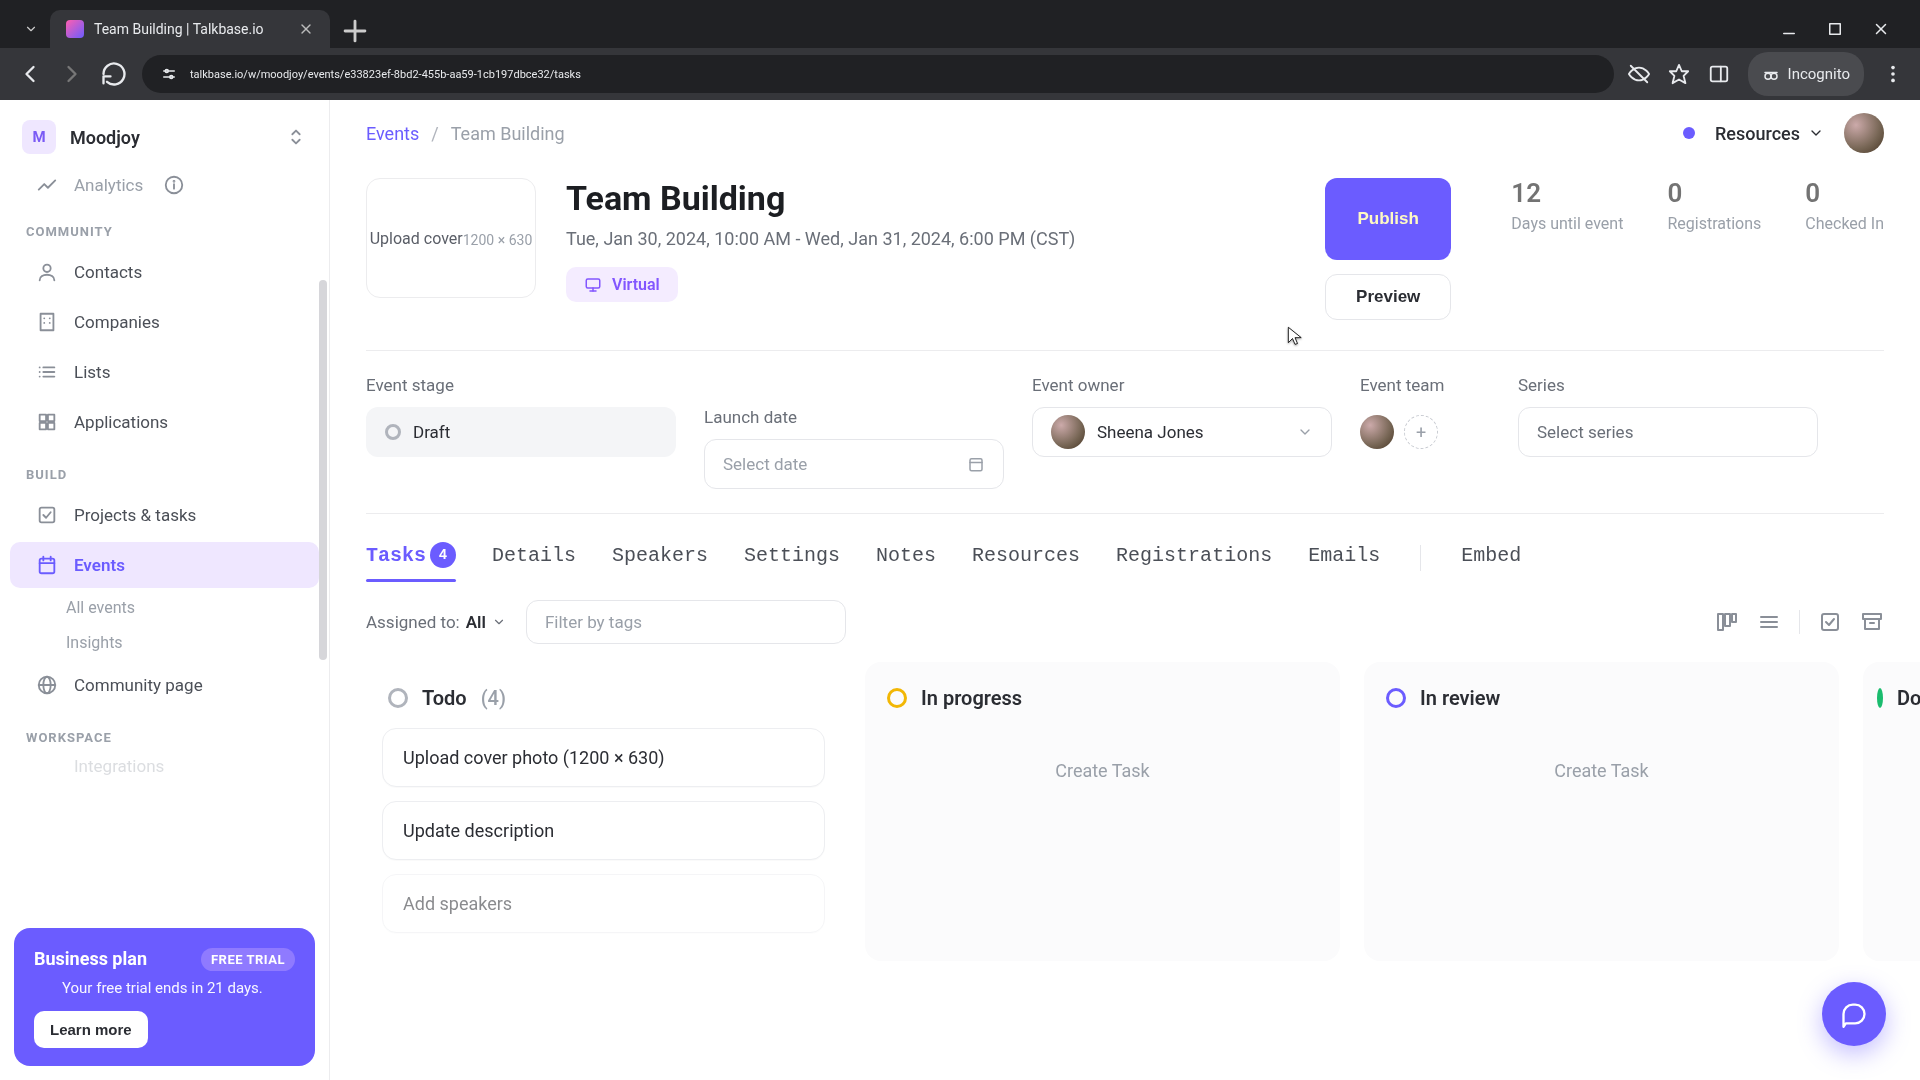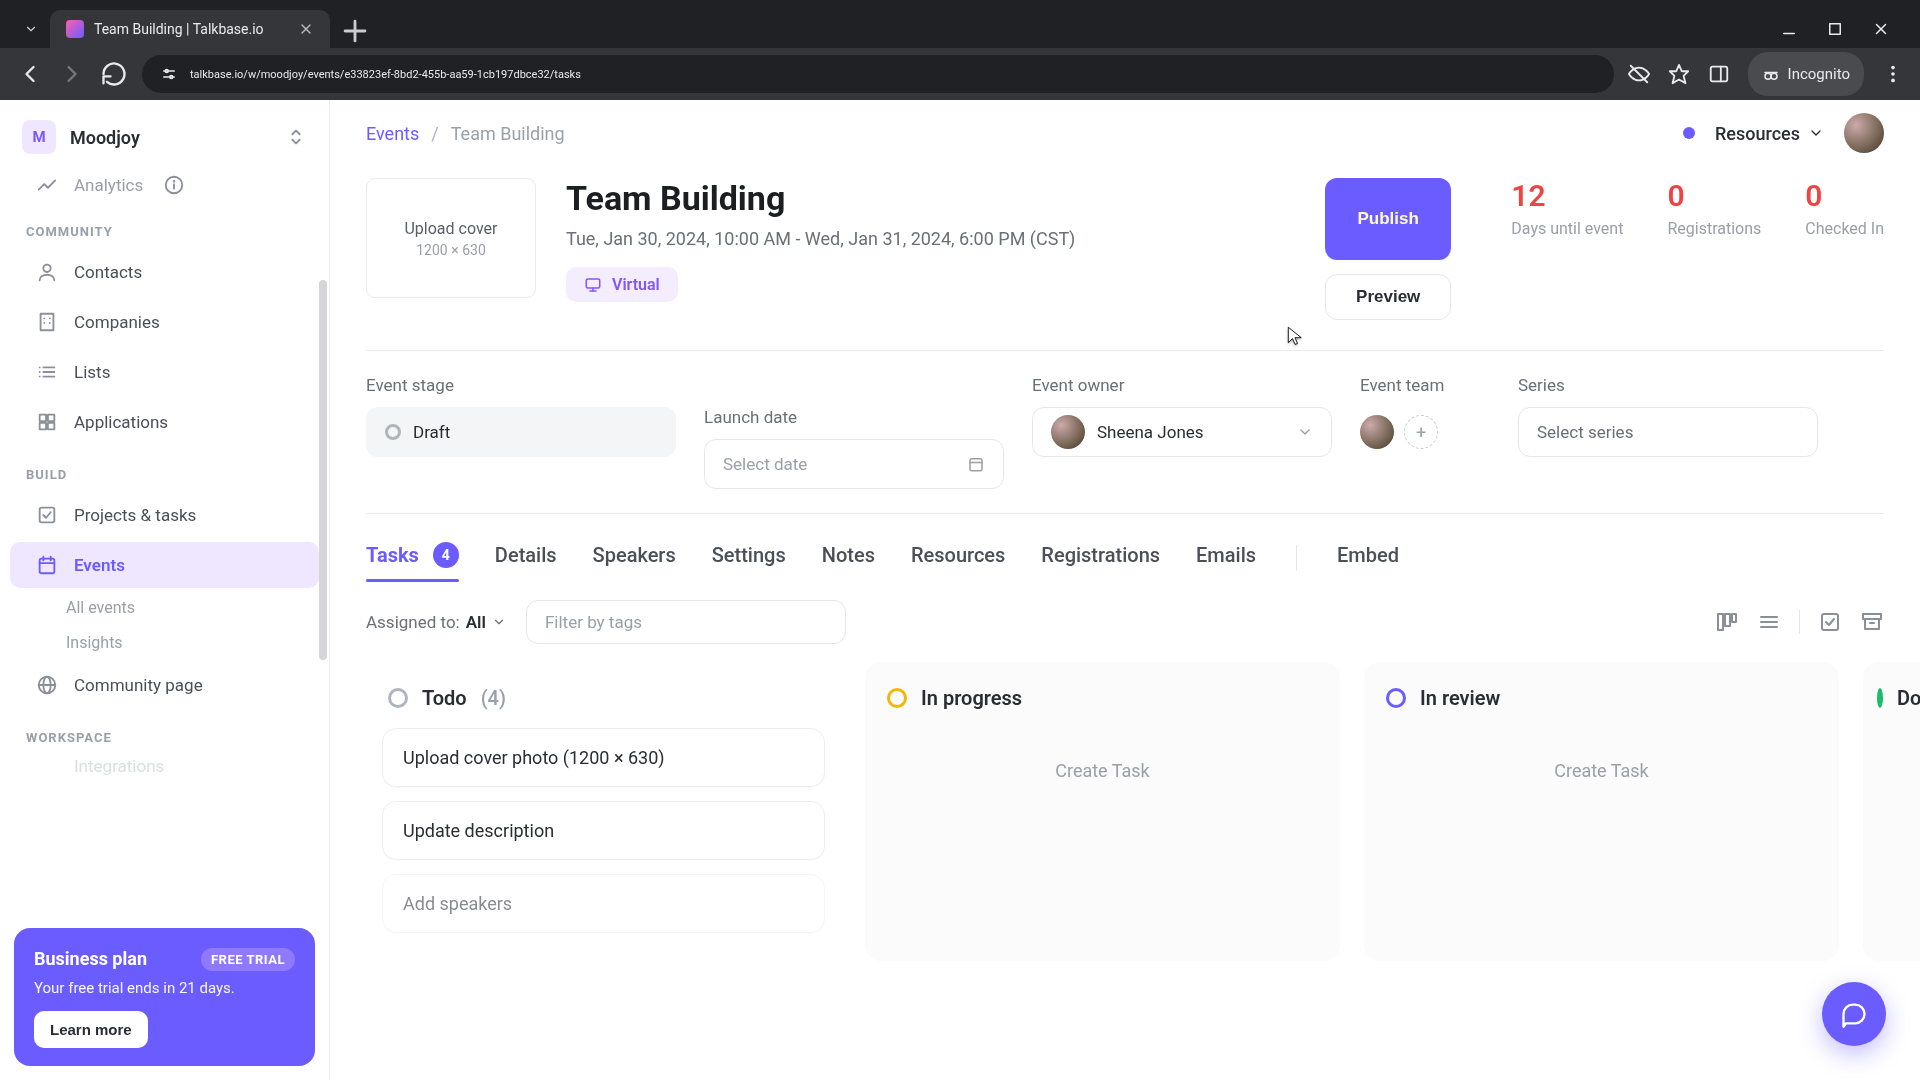--- a/index.html
+++ b/index.html
@@ -43,71 +43,71 @@
   .sb-row .ic { width:22px; height:22px; color:#8a8f98; display:flex; align-items:center; justify-content:center; flex:0 0 22px; }
   .sb-row.active { background:#efe7ff; color:#6b5cff; font-weight:600; }
   .sb-row.active .ic { color:#6b5cff; }
   .sb-sub { padding:8px 26px 8px 66px; color:#9aa0a9; font-size:16px; }
   .sb-h { padding:20px 26px 8px; font-size:13px; letter-spacing:1px; color:#9aa0a9; font-weight:700; }
 
   .promo { position:absolute; left:14px; right:14px; bottom:14px; background:#6b5cff; color:#fff; border-radius:16px; padding:20px 20px 18px; }
   .promo .p-head { display:flex; align-items:flex-start; justify-content:space-between; margin-bottom:8px; }
   .promo .p-title { font-weight:700; font-size:18px; }
   .promo .p-badge { background:#8f7aff; color:#fff; font-size:13px; font-weight:700; padding:4px 10px; border-radius:999px; letter-spacing:0.5px; }
-  .promo .p-sub { font-size:15px; margin-bottom:14px; opacity:.95; }
+  .promo .p-sub { font-size:15px; margin-bottom:14px; opacity:.95;margin-left:28px; }
   .promo .p-btn { background:#fff; color:#2b2d33; border:none; border-radius:10px; padding:10px 16px; font-size:15px; font-weight:600; }
 
   
   .main { flex:1; display:flex; flex-direction:column; overflow:hidden; }
   .topbar { height:66px; display:flex; align-items:center; padding:0 36px; gap:20px; }
   .crumbs { display:flex; align-items:center; gap:12px; font-size:18px; }
   .crumbs a { color:#6b5cff; text-decoration:none; }
   .crumbs .sep { color:#b0b4bc; }
   .crumbs .cur { color:#9aa0a9; }
   .topbar .spacer { flex:1; }
   .status-dot { width:12px; height:12px; border-radius:50%; background:#6b5cff; }
   .resources-btn { display:flex; align-items:center; gap:8px; font-size:18px; color:#2b2d33; font-weight:500; }
   .avatar { width:40px; height:40px; border-radius:50%; background:radial-gradient(circle at 30% 30%, #caa 0%, #765 60%, #432 100%); }
 
   .content { flex:1; padding:12px 36px 0 36px; overflow:hidden; position:relative; }
 
   .hero { display:flex; gap:30px; align-items:flex-start; padding-bottom:30px; border-bottom:1px solid #ececee; }
-  .cover { width:170px; height:120px; border:1px solid #ececee; border-radius:9px; display:flex; flex-direction:column; justify-content:center; text-align:center; color:#5a5e67; }
+  .cover { width:170px; height:120px; border:1px solid #ececee; border-radius:14px; display:flex; flex-direction:row; align-items:center; justify-content:center; text-align:center; color:#5a5e67; }
   .cover .c1 { font-size:16px; }
   .cover .c2 { font-size:14px; color:#9aa0a9; margin-top:4px; }
   .hero-mid { flex:1; }
   .ev-title { font-size:34px; font-weight:700; color:#1c1e22; margin-bottom:8px; }
   .ev-dates { font-size:18px; color:#6a6f78; margin-bottom:16px; line-height:1.4; max-width:610px;}
   .virtual-chip { display:inline-flex; align-items:center; gap:10px; background:#f4ecff; color:#8256ff; border-radius:10px; padding:8px 18px; font-size:16px; font-weight:600; }
   .virtual-chip .ic { width:18px; height:18px; }
 
   .hero-actions { display:flex; flex-direction:column; gap:14px; align-items:stretch; }
   .btn-primary { background:#6b5cff; color:#fef9c3; border:none; border-radius:12px; padding:31px 30px; font-size:17px; font-weight:700; }
   .btn-secondary { background:#fff; color:#2b2d33; border:1px solid #e5e6ea; border-radius:12px; padding:12px 30px; font-size:17px; font-weight:600; position:relative; }
 
   .hero-stats { display:flex; gap:44px; margin-left:30px; }
   .stat { display:flex; flex-direction:column; gap:6px; }
-  .stat .n { font-size:30px; font-weight:600; color:#ef4444; }
+  .stat .n { font-size:26px; font-weight:600; color:#737373; }
   .stat .l { font-size:16px; color:#9aa0a9; white-space:nowrap;}
 
   
   .meta { display:flex; gap:28px; padding:24px 0; border-bottom:1px solid #ececee; }
   .meta .m { display:flex; flex-direction:column; gap:12px; }
   .meta .m-label { font-size:17px; color:#6a6f78; }
   .pill { border:1px solid #e5e6ea; border-radius:12px; height:50px; display:flex; align-items:center; padding:0 18px; gap:12px; font-size:17px; color:#2b2d33; background:#fff; }
   .pill.gray { background:#f4f5f7; border-color:transparent; }
   .pill .dot-draft { width:16px; height:16px; border-radius:50%; border:3px solid #b0b4bc; }
   .pill .cal { width:18px; height:18px; color:#9aa0a9; }
   .pill .chev { width:16px; height:16px; color:#9aa0a9; margin-left:auto; }
   .sm-avatar { width:34px; height:34px; border-radius:50%; background:radial-gradient(circle at 30% 30%, #caa 0%, #765 60%, #432 100%); }
   .plus-avatar { width:34px; height:34px; border-radius:50%; border:1px dashed #c8cbd1; display:flex; align-items:center; justify-content:center; color:#9aa0a9; font-size:18px;}
 
   
   .tabs { display:flex; gap:36px; padding:22px 0 8px; align-items:center; }
-  .tab { font-size:20px; color:#4b4f57; font-weight:500; padding:6px 0 12px; position:relative; display:flex; align-items:center; gap:14px;}
+  .tab { font-size:20px; color:#4b4f57; font-weight:500; padding:6px 0 12px; position:relative; display:flex; align-items:center; gap:4px;font-family:Liberation Mono, monospace;}
   .tab.active { color:#6b5cff; font-weight:700; }
   .tab.active::after { content:""; position:absolute; left:0; right:0; bottom:-2px; height:3px; background:#6b5cff; border-radius:3px;}
   .tab .count { background:#6b5cff; color:#fff; width:26px; height:26px; border-radius:50%; display:flex; align-items:center; justify-content:center; font-size:14px; font-weight:700;}
   .tabs .divider { width:1px; height:26px; background:#e5e6ea; margin:0 4px; align-self:center;}
 
   
   .filters { display:flex; align-items:center; gap:20px; padding:12px 0 18px; }
   .assigned { display:flex; align-items:center; gap:6px; font-size:17px; color:#6a6f78; }
   .assigned .v { color:#2b2d33; font-weight:600;}
   .tag-filter { border:1px solid #e5e6ea; border-radius:12px; height:44px; width:320px; display:flex; align-items:center; padding:0 18px; color:#9aa0a9; font-size:17px;}

